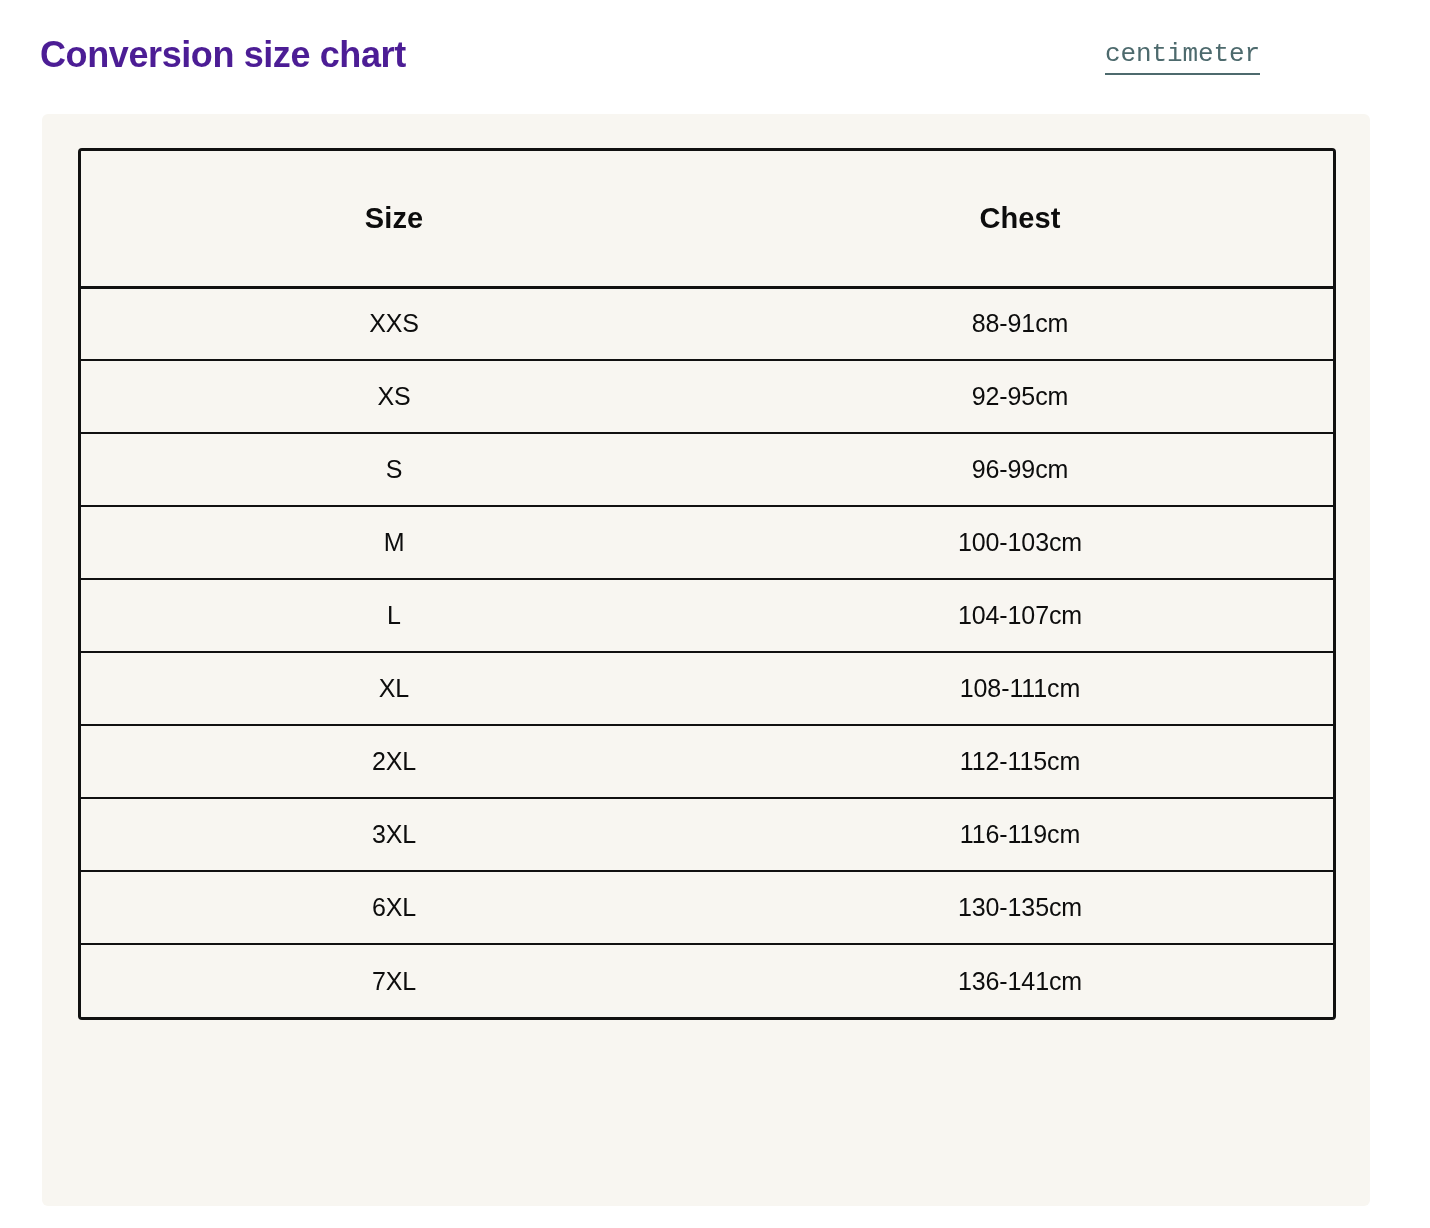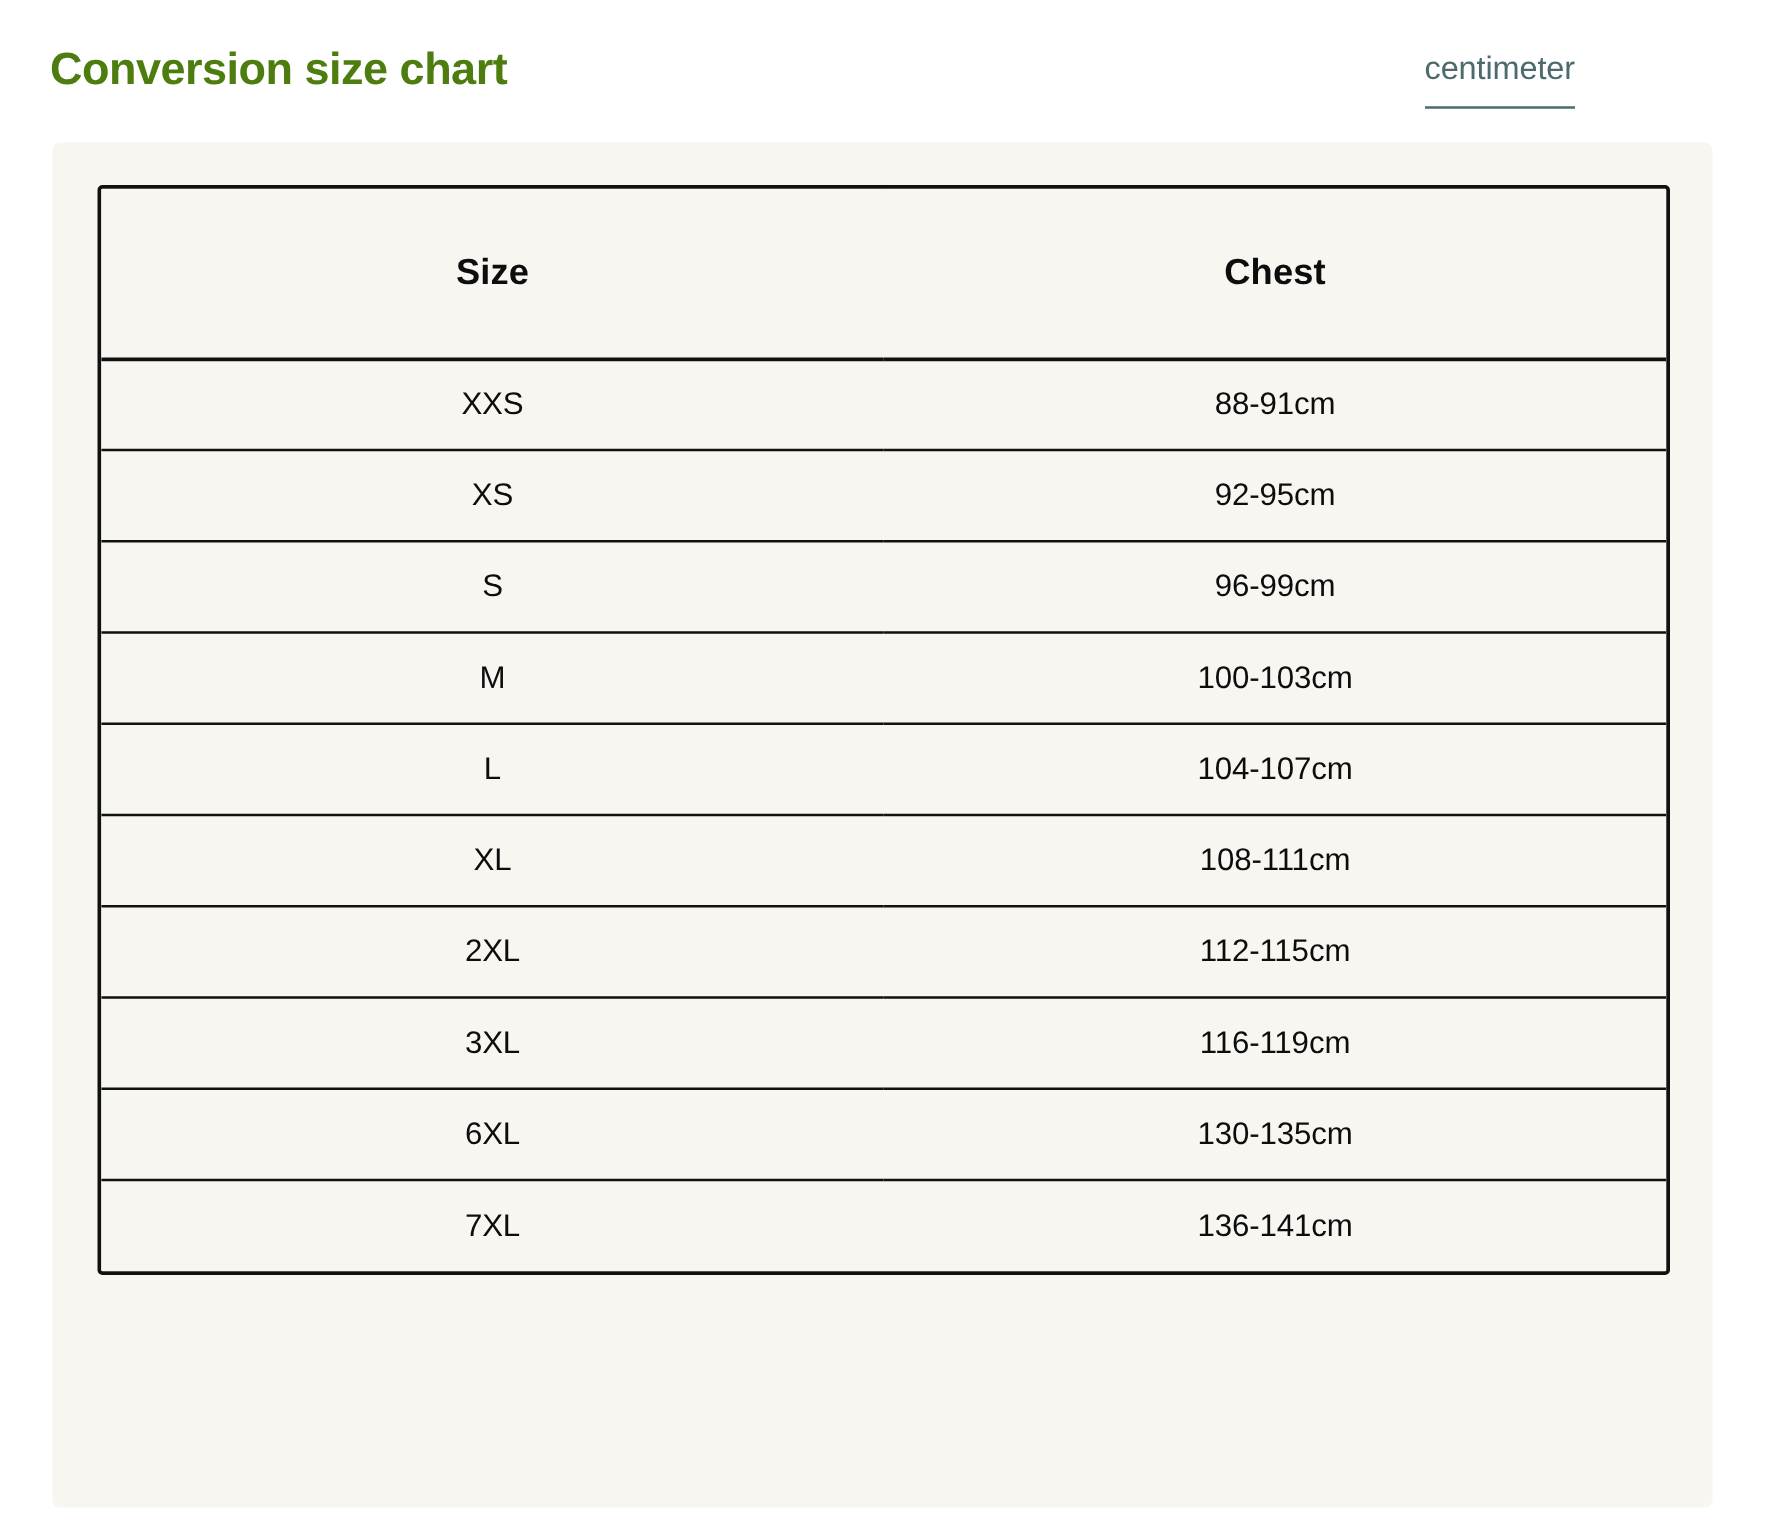--- a/index.html
+++ b/index.html
@@ -30,39 +30,40 @@
   }
 
   .page-title {
     position: absolute;
     left: 40px;
     top: 33px;
     font-size: 36px;
     line-height: 44px;
     font-weight: 700;
     letter-spacing: -0.4px;
-    color: #4d7c0f;
+    color: #4c1d95;
     white-space: nowrap;
     text-align: center;
   }
 
   .unit-link {
     position: absolute;
     right: 170px;
     top: 37px;
     font-size: 26px;
     line-height: 34px;
     font-weight: 400;
     color: #4d6a6d;
     text-decoration: none;
     border-bottom: 2px solid #4d6a6d;
-    padding-bottom: 14px;
+    padding-bottom: 2px;
     letter-spacing: -0.1px;
     white-space: nowrap;
     cursor: pointer;
+    font-family: Liberation Mono, monospace;
   }
 
   
   .card {
     position: absolute;
     left: 42px;
     top: 114px;
     width: 1328px;
     height: 1092px;
     background: #f8f6f1;

